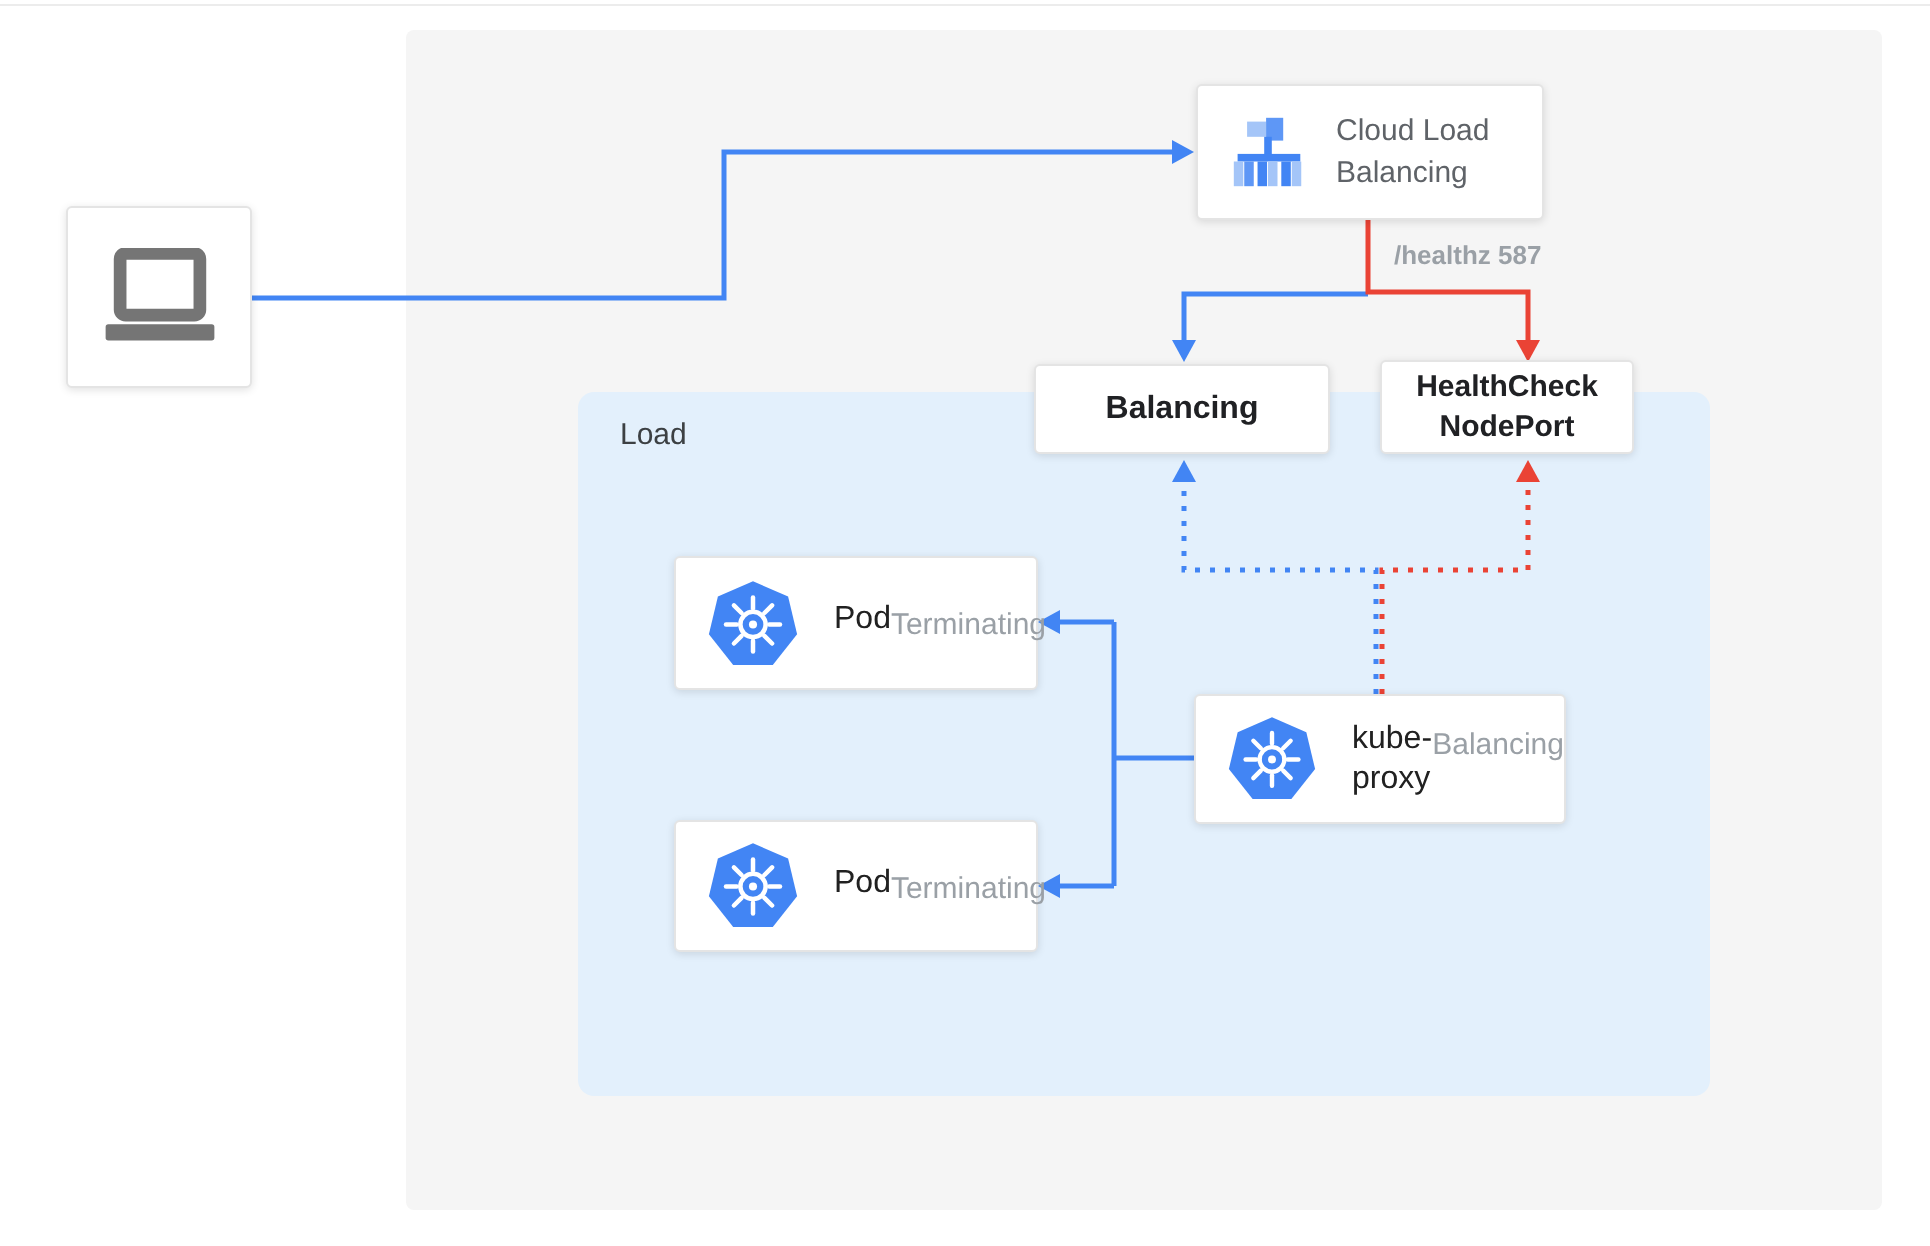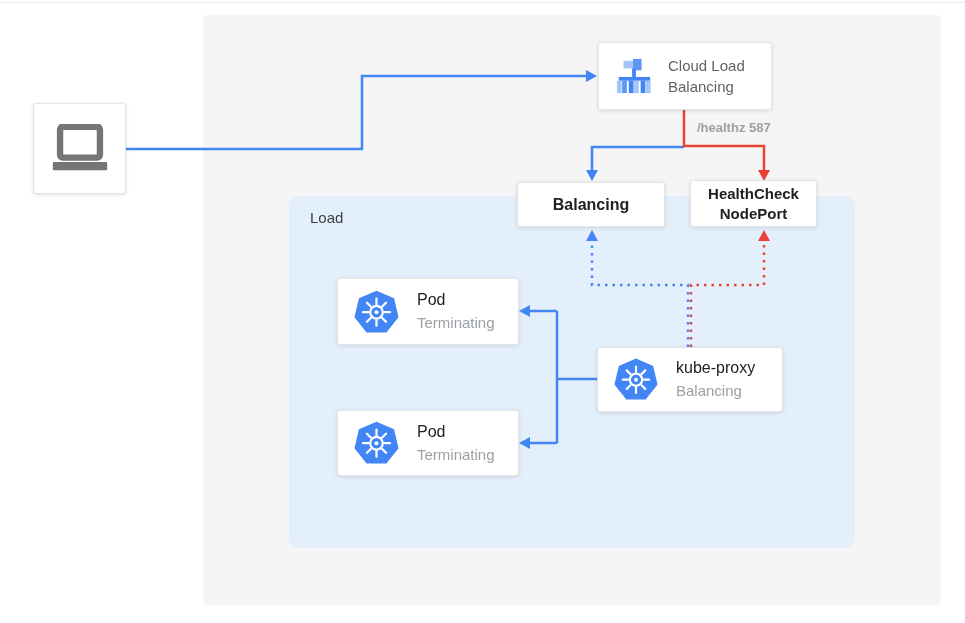--- a/index.html
+++ b/index.html
@@ -18,21 +18,21 @@
     display:flex;align-items:center;
   }
   .client-box{left:33px;top:103px;width:93px;height:91px;justify-content:center;}
   .clb-box{left:598px;top:42px;width:174px;height:68px;}
   .clb-box .icon{margin-left:14px;}
   .clb-box .lbl{margin-left:13px;width:96px;font-size:15px;line-height:21px;color:#5F6368;}
   .port-box{justify-content:center;text-align:center;font-weight:bold;color:#202124;}
   .nodeport-box{left:517px;top:182px;width:148px;height:45px;font-size:16px;}
   .hc-box{left:690px;top:180px;width:127px;height:47px;font-size:15px;line-height:20px;}
   .entity-box .icon{margin-left:16px;flex:0 0 auto;display:flex;}
-  .entity-box .txt{margin-left:18px;display:flex;flex-direction:column;}
+  .entity-box .txt{margin-left:18px;display:flex;flex-direction:row;}
   .entity-box .title{font-size:16px;color:#212121;line-height:20px;}
   .entity-box .subtitle{font-size:15px;color:#9AA0A6;line-height:20px;margin-top:3px;}
   .pod1-box{left:337px;top:278px;width:182px;height:67px;}
   .pod2-box{left:337px;top:410px;width:182px;height:66px;}
   .kp-box{left:597px;top:347px;width:186px;height:65px;}
   .healthz{position:absolute;left:697px;top:120px;font-size:13px;font-weight:bold;color:#9AA0A6;}
   svg{display:block;}
 </style>
 </head>
 <body>

